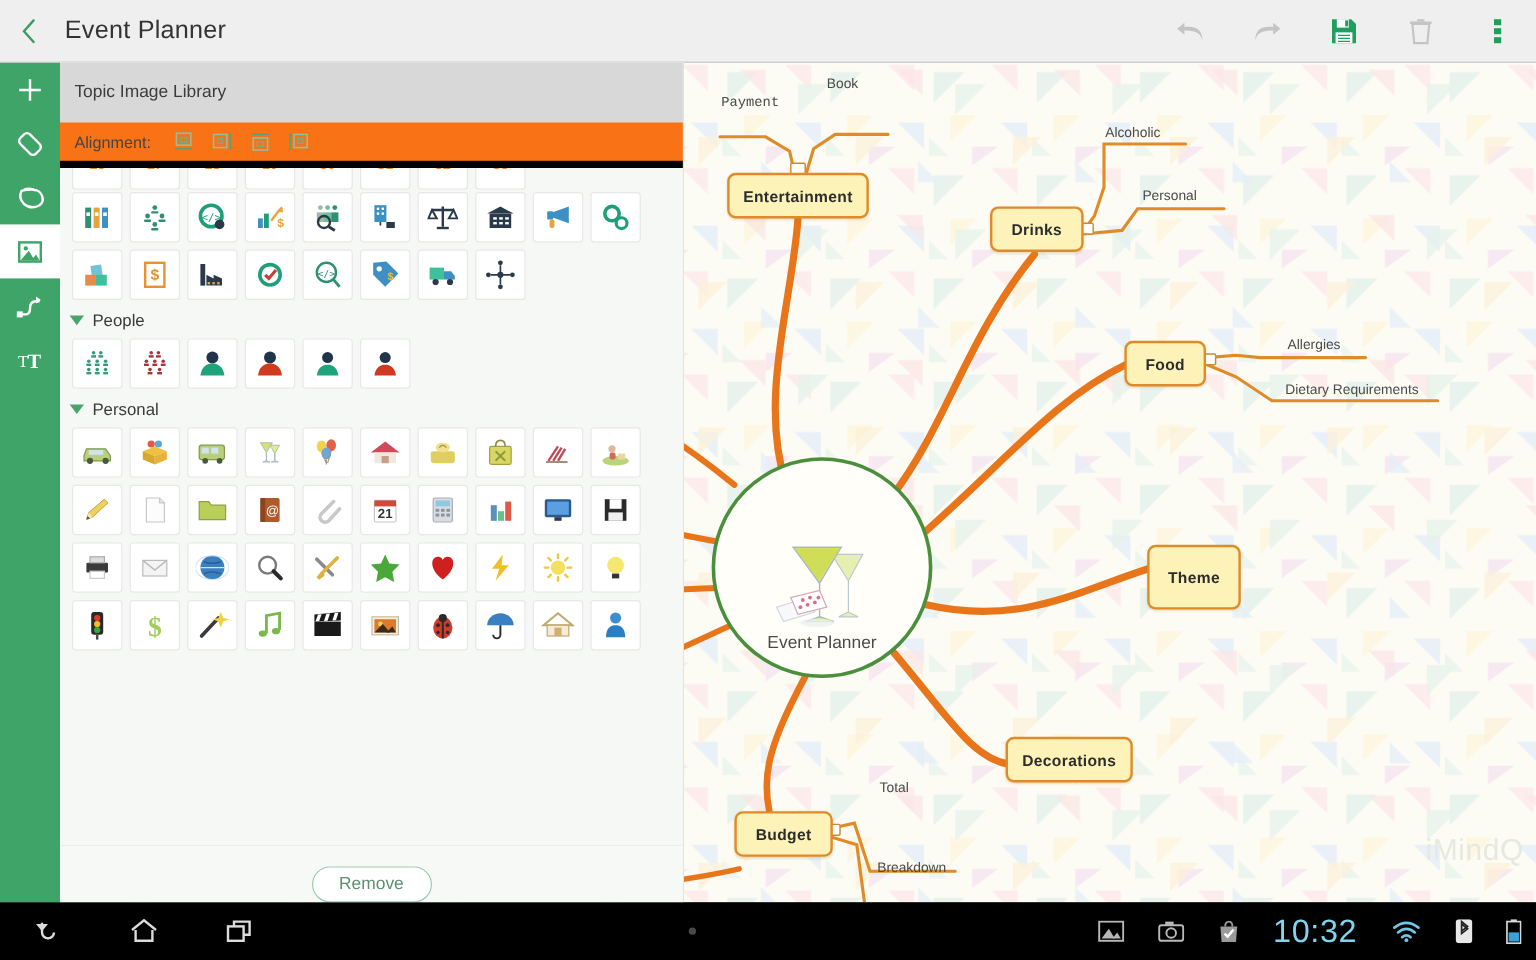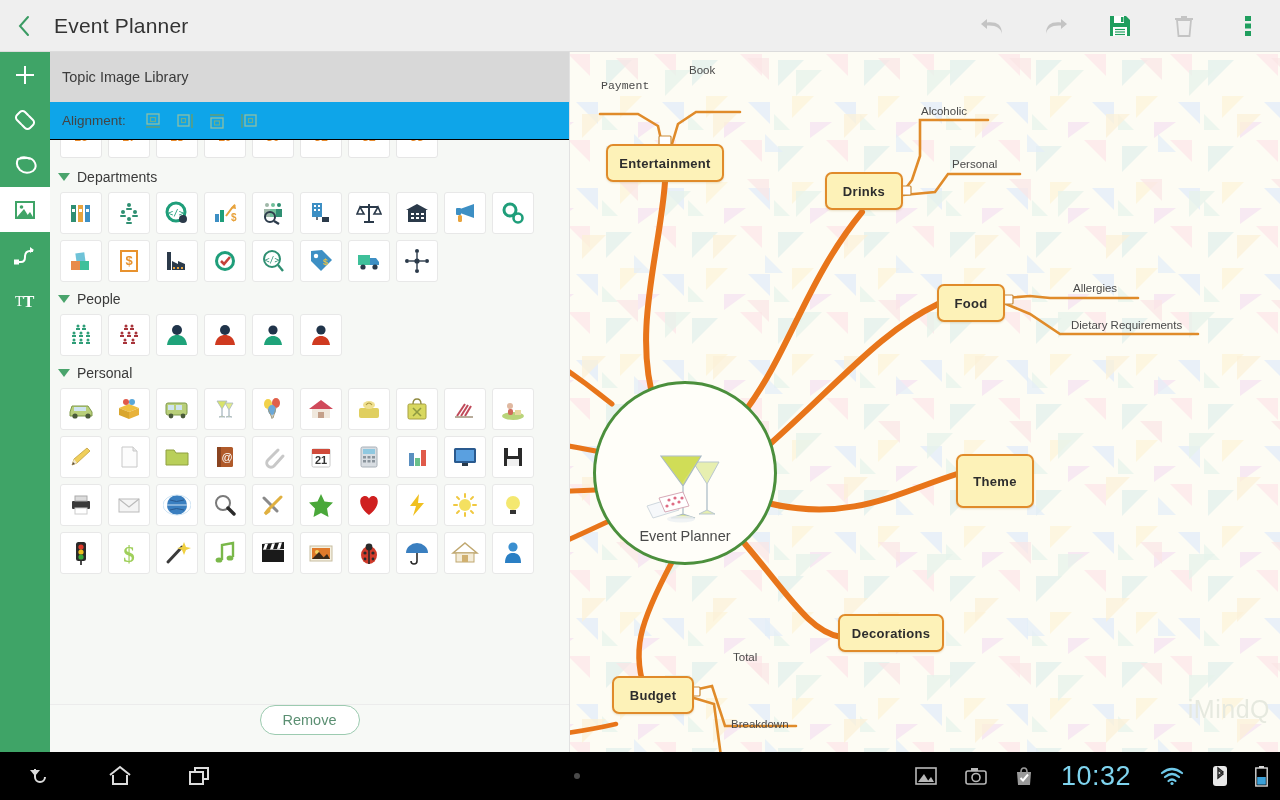--- a/index.html
+++ b/index.html
@@ -50,22 +50,22 @@
   }
   .panel-tabs {
     height: 40px; background: #ffffff; display: flex; align-items: flex-end;
     border-bottom: 1px solid #e6e6e6;
   }
   .ptab {
     padding: 0 14px 7px 14px; font-size: 15px; color: #b5b5b5;
   }
   .ptab.active { color: #333; border-bottom: 3px solid #4aa46c; }
   .align-row {
-    height: 38px; background: #0ea5e9; display: flex; align-items: center;
-    padding-left: 12px; gap: 10px; border-bottom: 1px solid #000000;
+    height: 38px; background: #f97316; display: flex; align-items: center;
+    padding-left: 12px; gap: 10px; border-bottom: 6px solid #000000;
   }
   .align-label { font-size: 13.5px; color: #444; margin-right: 6px; }
   .align-btn { width: 22px; height: 22px; display: flex; align-items: center; justify-content: center; }
 
   .lib-scroll {
     flex: 1 1 auto; overflow: hidden; padding: 0 0 4px 0; position: relative;
     background: #f6f8f5;
   }
   .clip-row { height: 20px; overflow: hidden; padding-left: 10px; display: flex; gap: 6px; }
   .clip-cell {
@@ -79,21 +79,21 @@
   }
   .tri { width: 0; height: 0; border-left: 6px solid transparent; border-right: 6px solid transparent; border-top: 8px solid #4aa46c; }
   .icon-grid { display: flex; flex-wrap: wrap; gap: 6px; padding-left: 10px; padding-right: 8px; }
   .icon-cell {
     width: 42px; height: 42px; border: 1px solid #e8e8e8; border-radius: 3px; background: #fff;
     display: flex; align-items: center; justify-content: center; font-size: 20px; line-height: 1;
     overflow: hidden;
   }
   .icon-cell svg { display: block; }
   .panel-footer {
-    height: 48px; background: #f7f9f6; display: flex; align-items: flex-start; justify-content: center;
+    height: 48px; background: #f7f9f6; display: flex; align-items: flex-end; justify-content: center;
     border-top: 1px solid #ececec;
   }
   .remove-btn {
     border: 1px solid #9ccbb0; color: #5b8f72; background: #fff;
     border-radius: 16px; padding: 6px 22px; font-size: 14.5px;
   }
 
   
   .canvas {
     position: absolute; left: 0; top: 52px; width: 1280px; height: 700px;
@@ -297,24 +297,20 @@
         <div class="clip-cell">16</div>
         <div class="clip-cell">17</div>
         <div class="clip-cell">18</div>
         <div class="clip-cell">19</div>
         <div class="clip-cell">30</div>
         <div class="clip-cell">31</div>
         <div class="clip-cell">32</div>
         <div class="clip-cell">33</div>
       </div>
 
-      <div class="sect-head">
-        <span class="tri"></span>
-        <span>Departments</span>
-      </div>
       <div class="icon-grid">
         <div class="icon-cell">
             <svg width="26" height="26" viewBox="0 0 26 26">
               <rect x="3" y="5" width="5" height="17" fill="#2f8f72"></rect>
               <rect x="10" y="5" width="5" height="17" fill="#e8a33d"></rect>
               <rect x="17" y="5" width="5" height="17" fill="#3d8fc4"></rect>
               <rect x="4" y="9" width="3" height="3" fill="#fff"></rect>
               <rect x="11" y="9" width="3" height="3" fill="#fff"></rect>
               <rect x="18" y="9" width="3" height="3" fill="#fff"></rect>
             </svg>

